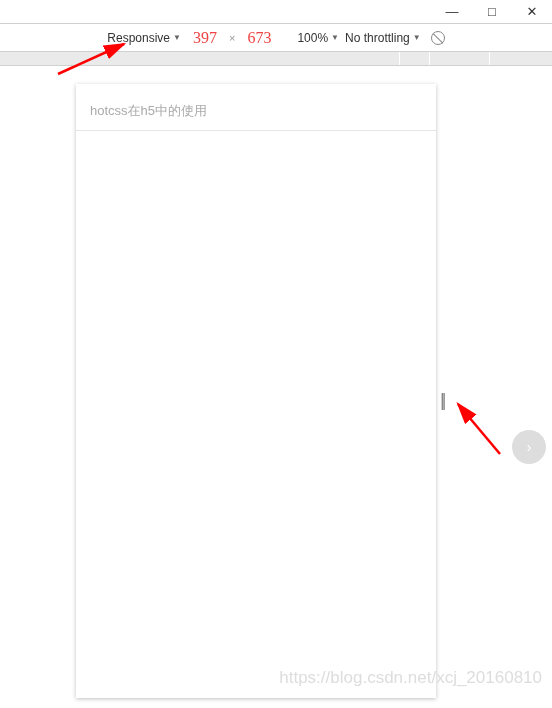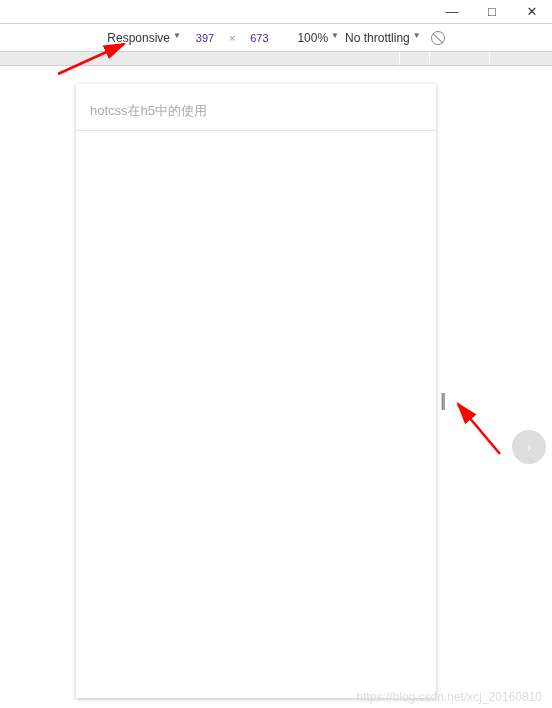--- a/index.html
+++ b/index.html
@@ -35,29 +35,30 @@
       height: 28px;
       background: #fff;
       border-bottom: 1px solid #d0d0d0;
       display: flex;
       align-items: center;
       justify-content: center;
       font-size: 12px;
       color: #333;
       gap: 6px;
     }
-    .dd { display: flex; gap: 3px; cursor: pointer; }
+    .dd { display: flex; align-items: center; gap: 3px; cursor: pointer; }
     .tri { font-size: 8px; color: #666; }
     .dim-input {
       width: 36px;
       text-align: center;
       border: none;
       background: transparent;
-      font-size: 11px;
-      color: #4c1d95;
+      font-size: 16px;
+      color: #ef4444;
+      font-family: Liberation Serif, serif;
     }
     .dim-x { color: #999; font-size: 11px; }
     .no-hl-icon {
       width: 14px; height: 14px;
       border: 1.2px solid #888;
       border-radius: 50%;
       position: relative;
       margin-left: 4px;
     }
     .no-hl-icon::after {
@@ -150,23 +151,23 @@
     
     .arrow-svg {
       position: absolute;
       top: 0; left: 0;
       pointer-events: none;
     }
     
     .watermark {
       position: absolute;
       right: 10px;
-      bottom: 4px;
+      bottom: 20px;
       color: #ddd;
-      font-size: 12px;
+      font-size: 17px;
     }
   </style>
 </head>
 <body>
 
 <div class="titlebar">
   <div class="win-btn">—</div>
   <div class="win-btn">□</div>
   <div class="win-btn">✕</div>
 </div>

